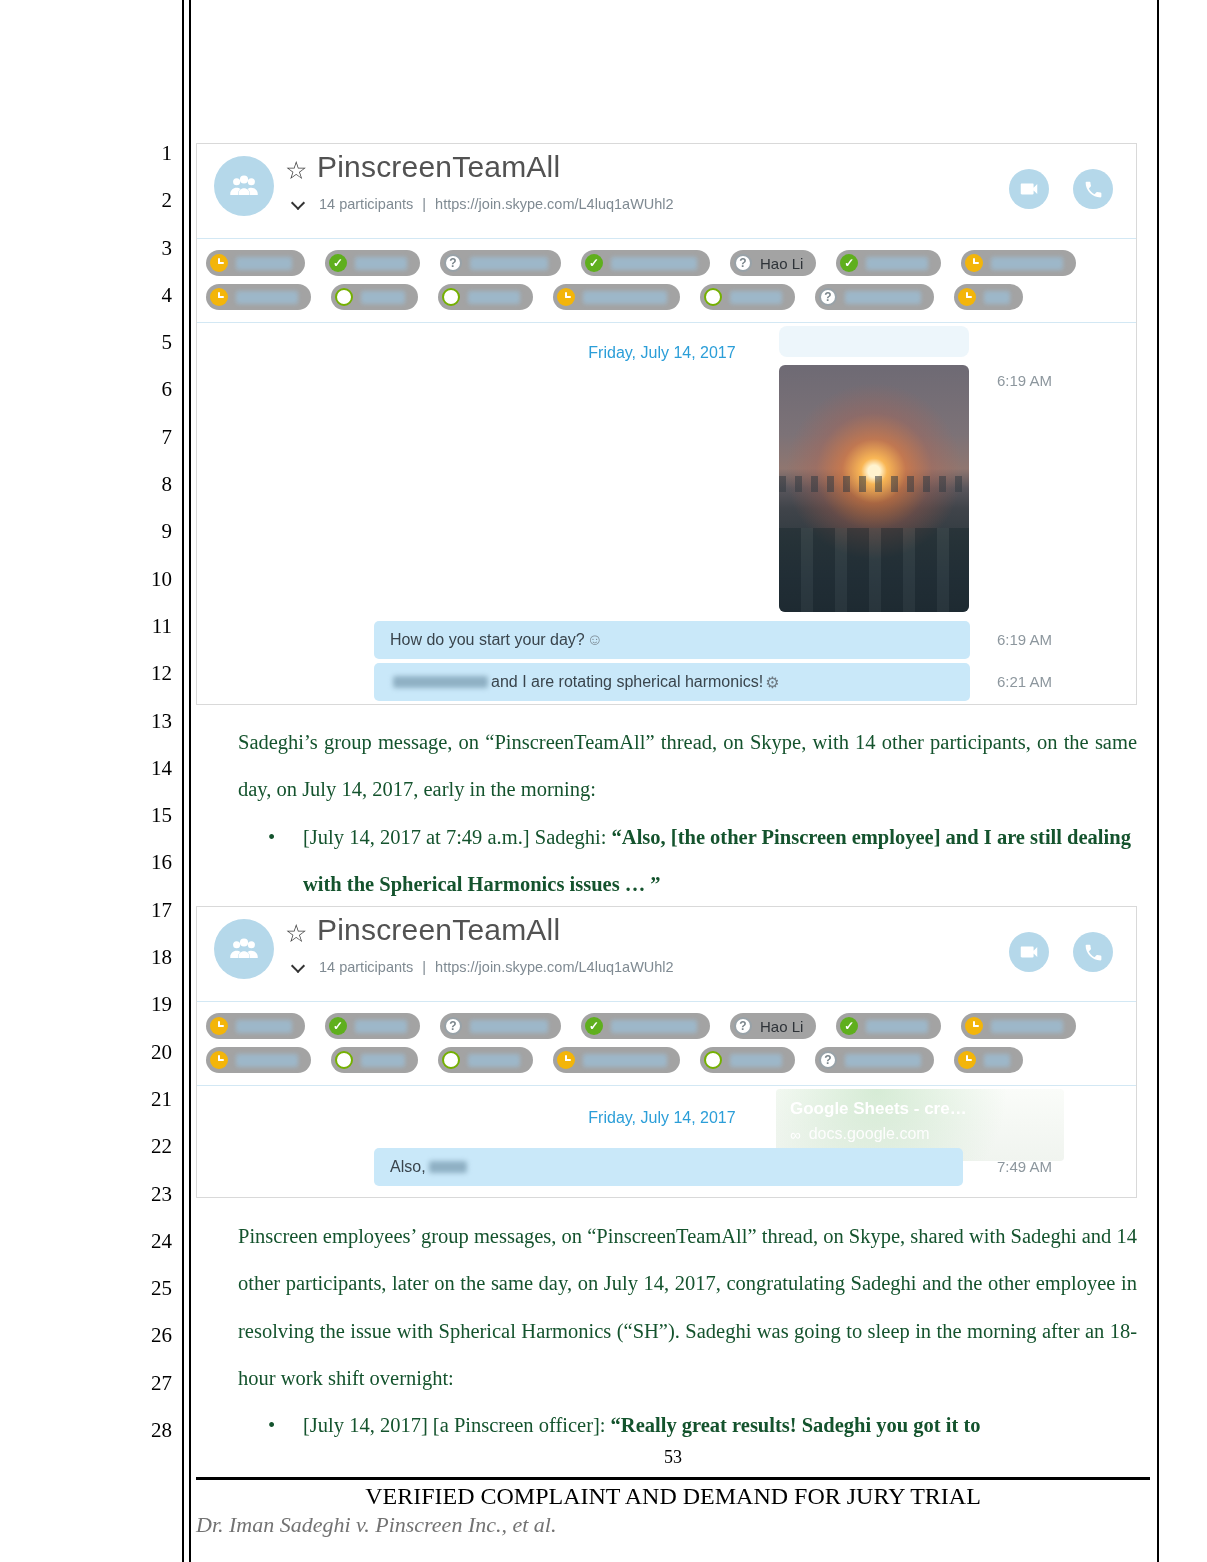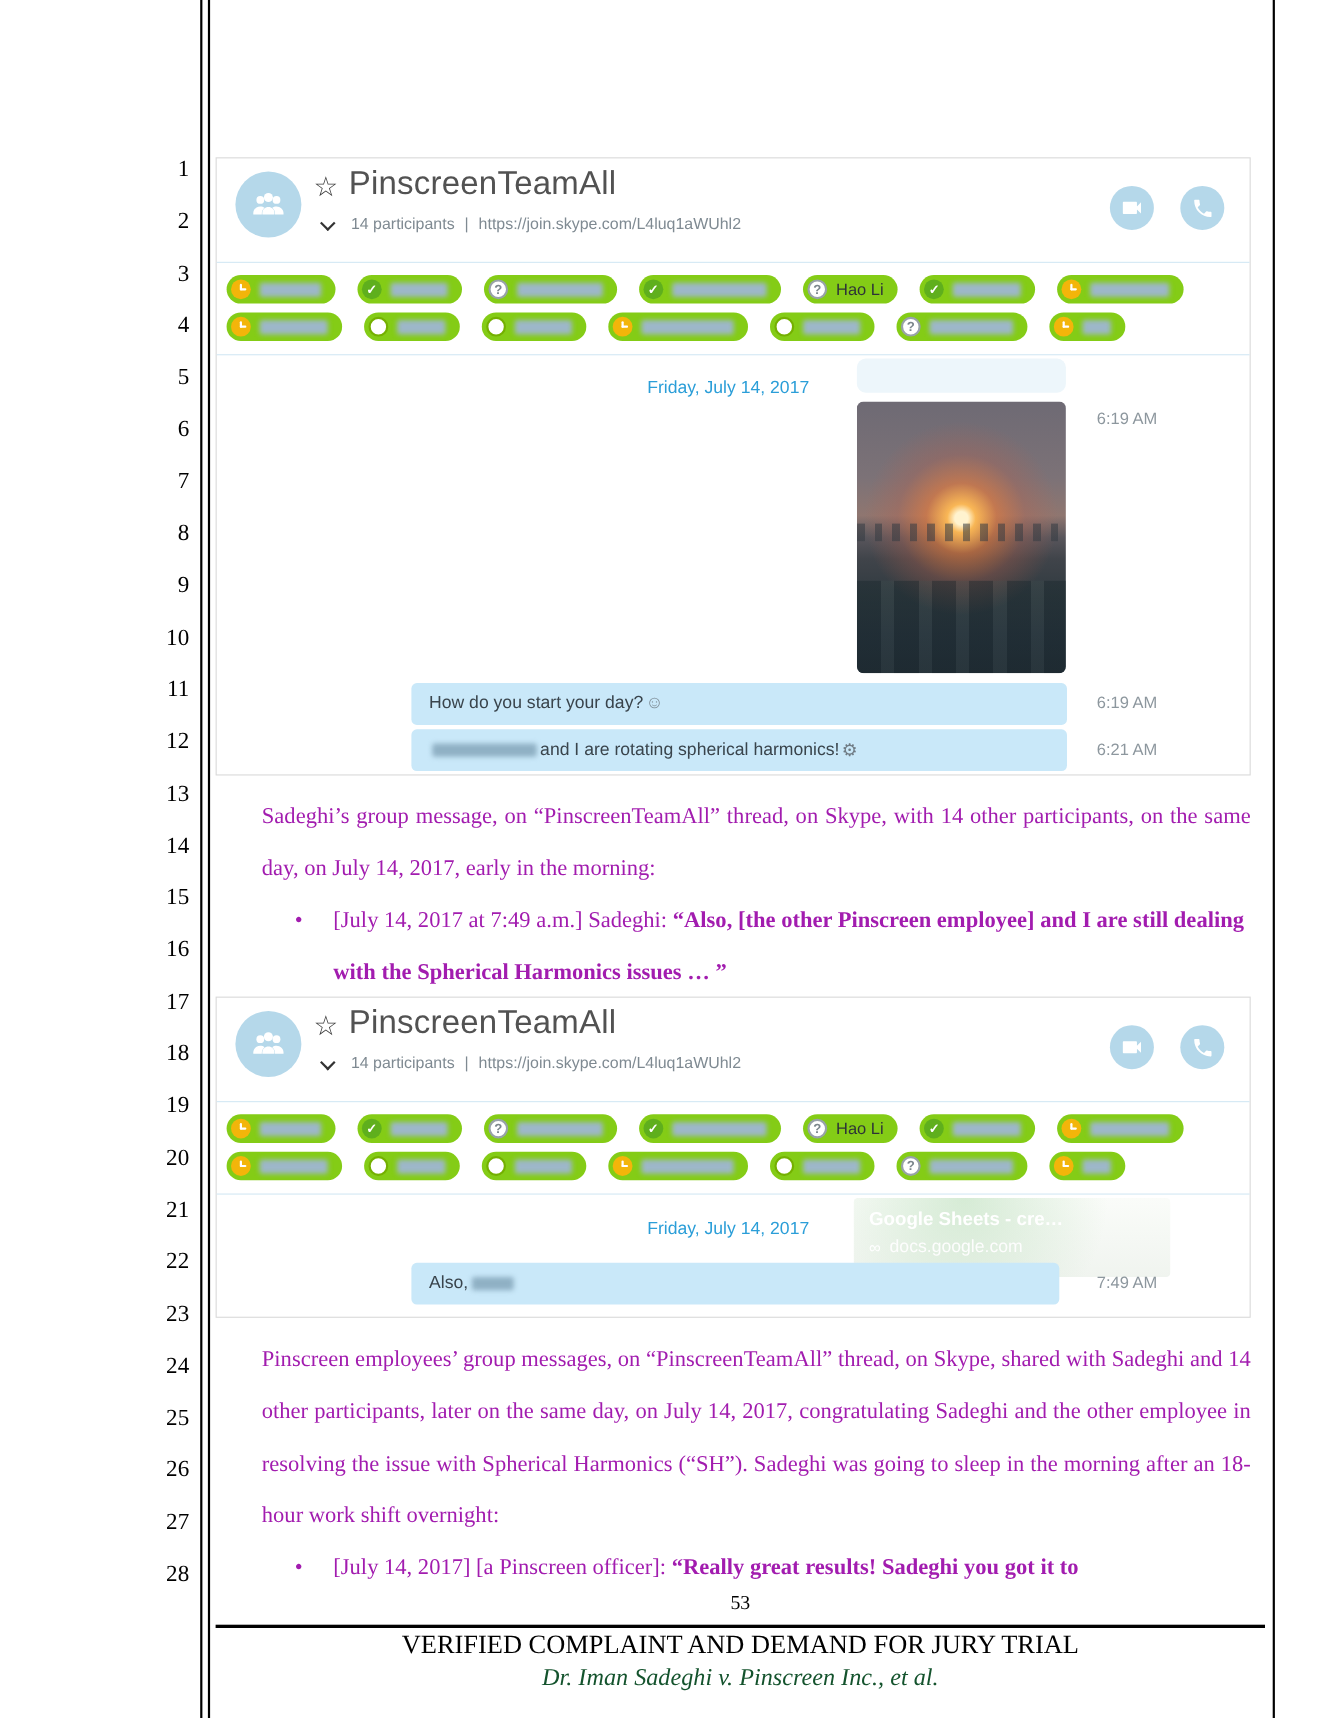--- a/index.html
+++ b/index.html
@@ -23,21 +23,21 @@
   .chat-title{position:absolute;left:120px;top:6px;font-size:30px;font-weight:300;color:#525252;letter-spacing:.2px;}
   .chev{position:absolute;left:96px;top:56px;width:10px;height:10px;}
   .chev i{display:block;width:8px;height:8px;border-left:2.5px solid #333;border-bottom:2.5px solid #333;transform:rotate(-45deg);margin-top:-2px;}
   .subline{position:absolute;left:122px;top:52px;font-size:14.5px;color:#7f8a92;display:flex;gap:9px;align-items:flex-end;}
   .callbtn{position:absolute;top:25px;width:40px;height:40px;border-radius:50%;background:#b5d8ea;
            display:flex;align-items:center;justify-content:center;}
   .callbtn.video{left:812px;} .callbtn.phone{left:876px;}
   .hdiv{position:absolute;left:0;width:939px;height:1px;background:#d3e8f4;}
   
   .chips{position:absolute;left:9px;display:flex;gap:20px;}
-  .chip{height:26px;border-radius:13px;background:#84cc16;display:flex;align-items:center;
+  .chip{height:26px;border-radius:13px;background:#a3a3a3;display:flex;align-items:center;
         padding:0 13px 0 4px;gap:8px;box-sizing:border-box;}
   .status{width:18px;height:18px;border-radius:50%;flex:none;position:relative;box-sizing:border-box;
           display:flex;align-items:center;justify-content:center;background:#fff;}
   .st-away{background:#f3b50a;}
   .st-away::before{content:"";position:absolute;left:8px;top:4px;width:2px;height:6px;background:#fff;border-radius:1px;}
   .st-away::after{content:"";position:absolute;left:8px;top:8px;width:6px;height:2px;background:#fff;border-radius:1px;}
   .st-check{background:#5faf1d;color:#fff;font-size:12px;font-weight:bold;}
   .st-check::before{content:"✓";}
   .st-unknown{border:2px solid #98a2a8;color:#7b868c;font-size:12px;font-weight:bold;}
   .st-unknown::before{content:"?";}
@@ -64,32 +64,32 @@
   .emoji{margin-left:2px;font-size:16px;}
   .msg-time{position:absolute;left:623px;top:10px;font-size:15px;color:#8d979e;white-space:nowrap;}
   
   .link-preview{position:absolute;left:579px;width:288px;height:72px;border-radius:4px;padding:10px 14px;box-sizing:border-box;
       background:radial-gradient(circle at 35% 0%,rgba(170,215,170,.45),rgba(0,0,0,0) 65%),linear-gradient(#fafcf9,#f0f4ef);}
   .lp-title{font-size:17px;font-weight:bold;color:#fff;white-space:nowrap;overflow:hidden;}
   .lp-domain{font-size:16px;color:#fdfdfd;margin-top:6px;display:flex;gap:8px;align-items:center;}
   .lp-link-icon{font-size:15px;color:#fff;}
   
   .para{position:absolute;left:238px;width:899px;font-family:"Liberation Serif",serif;
-        font-size:20.5px;line-height:47.3px;color:#a21caf;text-align:justify;}
+        font-size:20.5px;line-height:47.3px;color:#14532d;text-align:justify;}
   .bullet-item{position:relative;padding-left:65px;text-align:left;}
   .bullet-item::before{content:"•";position:absolute;left:30px;}
   .b{font-weight:bold;}
   
   .footer-pageno{position:absolute;top:1447px;left:196px;width:954px;text-align:center;
         font-family:"Liberation Serif",serif;font-size:18px;}
   .footer-line{position:absolute;top:1477px;left:196px;width:954px;height:2.5px;background:#000;}
   .footer-title{position:absolute;top:1483px;left:196px;width:954px;text-align:center;
         font-family:"Liberation Serif",serif;font-size:24px;color:#000;}
-  .footer-case{position:absolute;top:1512px;left:196px;width:954px;text-align:center;
-        font-family:"Liberation Serif",serif;font-style:italic;font-size:22px;color:#14532d;}
+  .footer-case{position:absolute;top:1512px;left:196px;width:954px;
+        font-family:"Liberation Serif",serif;font-style:italic;font-size:22px;color:#737373;}
 </style>
 </head>
 <body>
 
 <div class="vrule a"></div>
 <div class="vrule b"></div>
 <div class="vrule r"></div>
 <div class="line-numbers">
     <div class="ln">1</div>
     <div class="ln">2</div>

